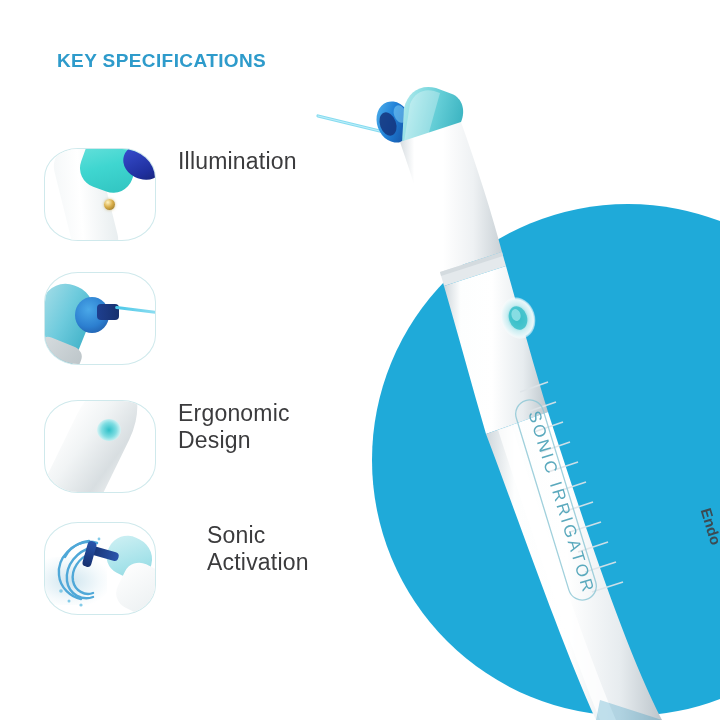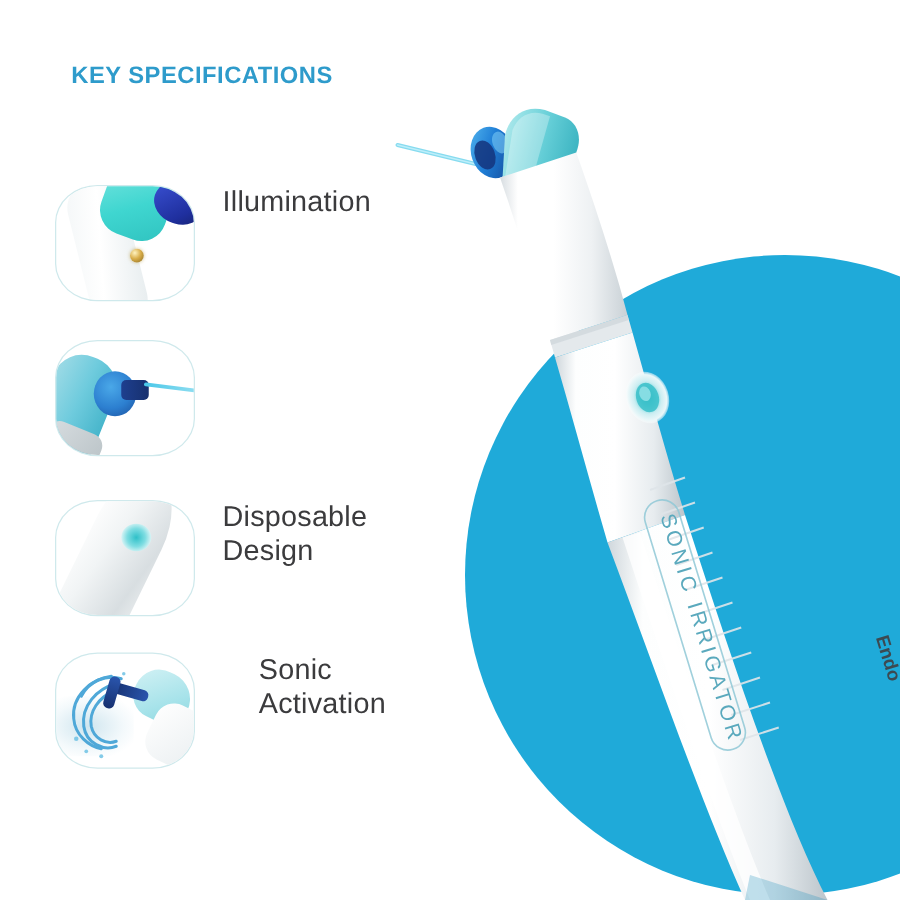--- a/index.html
+++ b/index.html
@@ -279,21 +279,21 @@
       <div class="t-body t2-needle"></div>
     </div>
   </div>
 
   <div class="feature" style="top:400px;">
     <div class="thumb">
       <div class="t-body t3-arm"></div>
       <div class="t-body t3-btn"></div>
       <div class="t-body t3-mark"></div>
     </div>
-    <div class="flabel nosel">Disposable
+    <div class="flabel nosel">Ergonomic
 Design</div>
   </div>
 
   <div class="feature" style="top:522px;gap:29px;">
     <div class="thumb">
       <div class="t-body t4-mist"></div>
       <svg class="t4-splash" width="78" height="80" viewBox="0 0 78 80" aria-hidden="true">
         <g fill="none" stroke="#4fa8d8" stroke-width="2.4" stroke-linecap="round">
           <path d="M46,16 C30,20 18,34 20,50 C22,64 36,70 46,66"></path>
           <path d="M44,22 C32,27 24,38 26,50 C28,60 38,65 46,62"></path>

